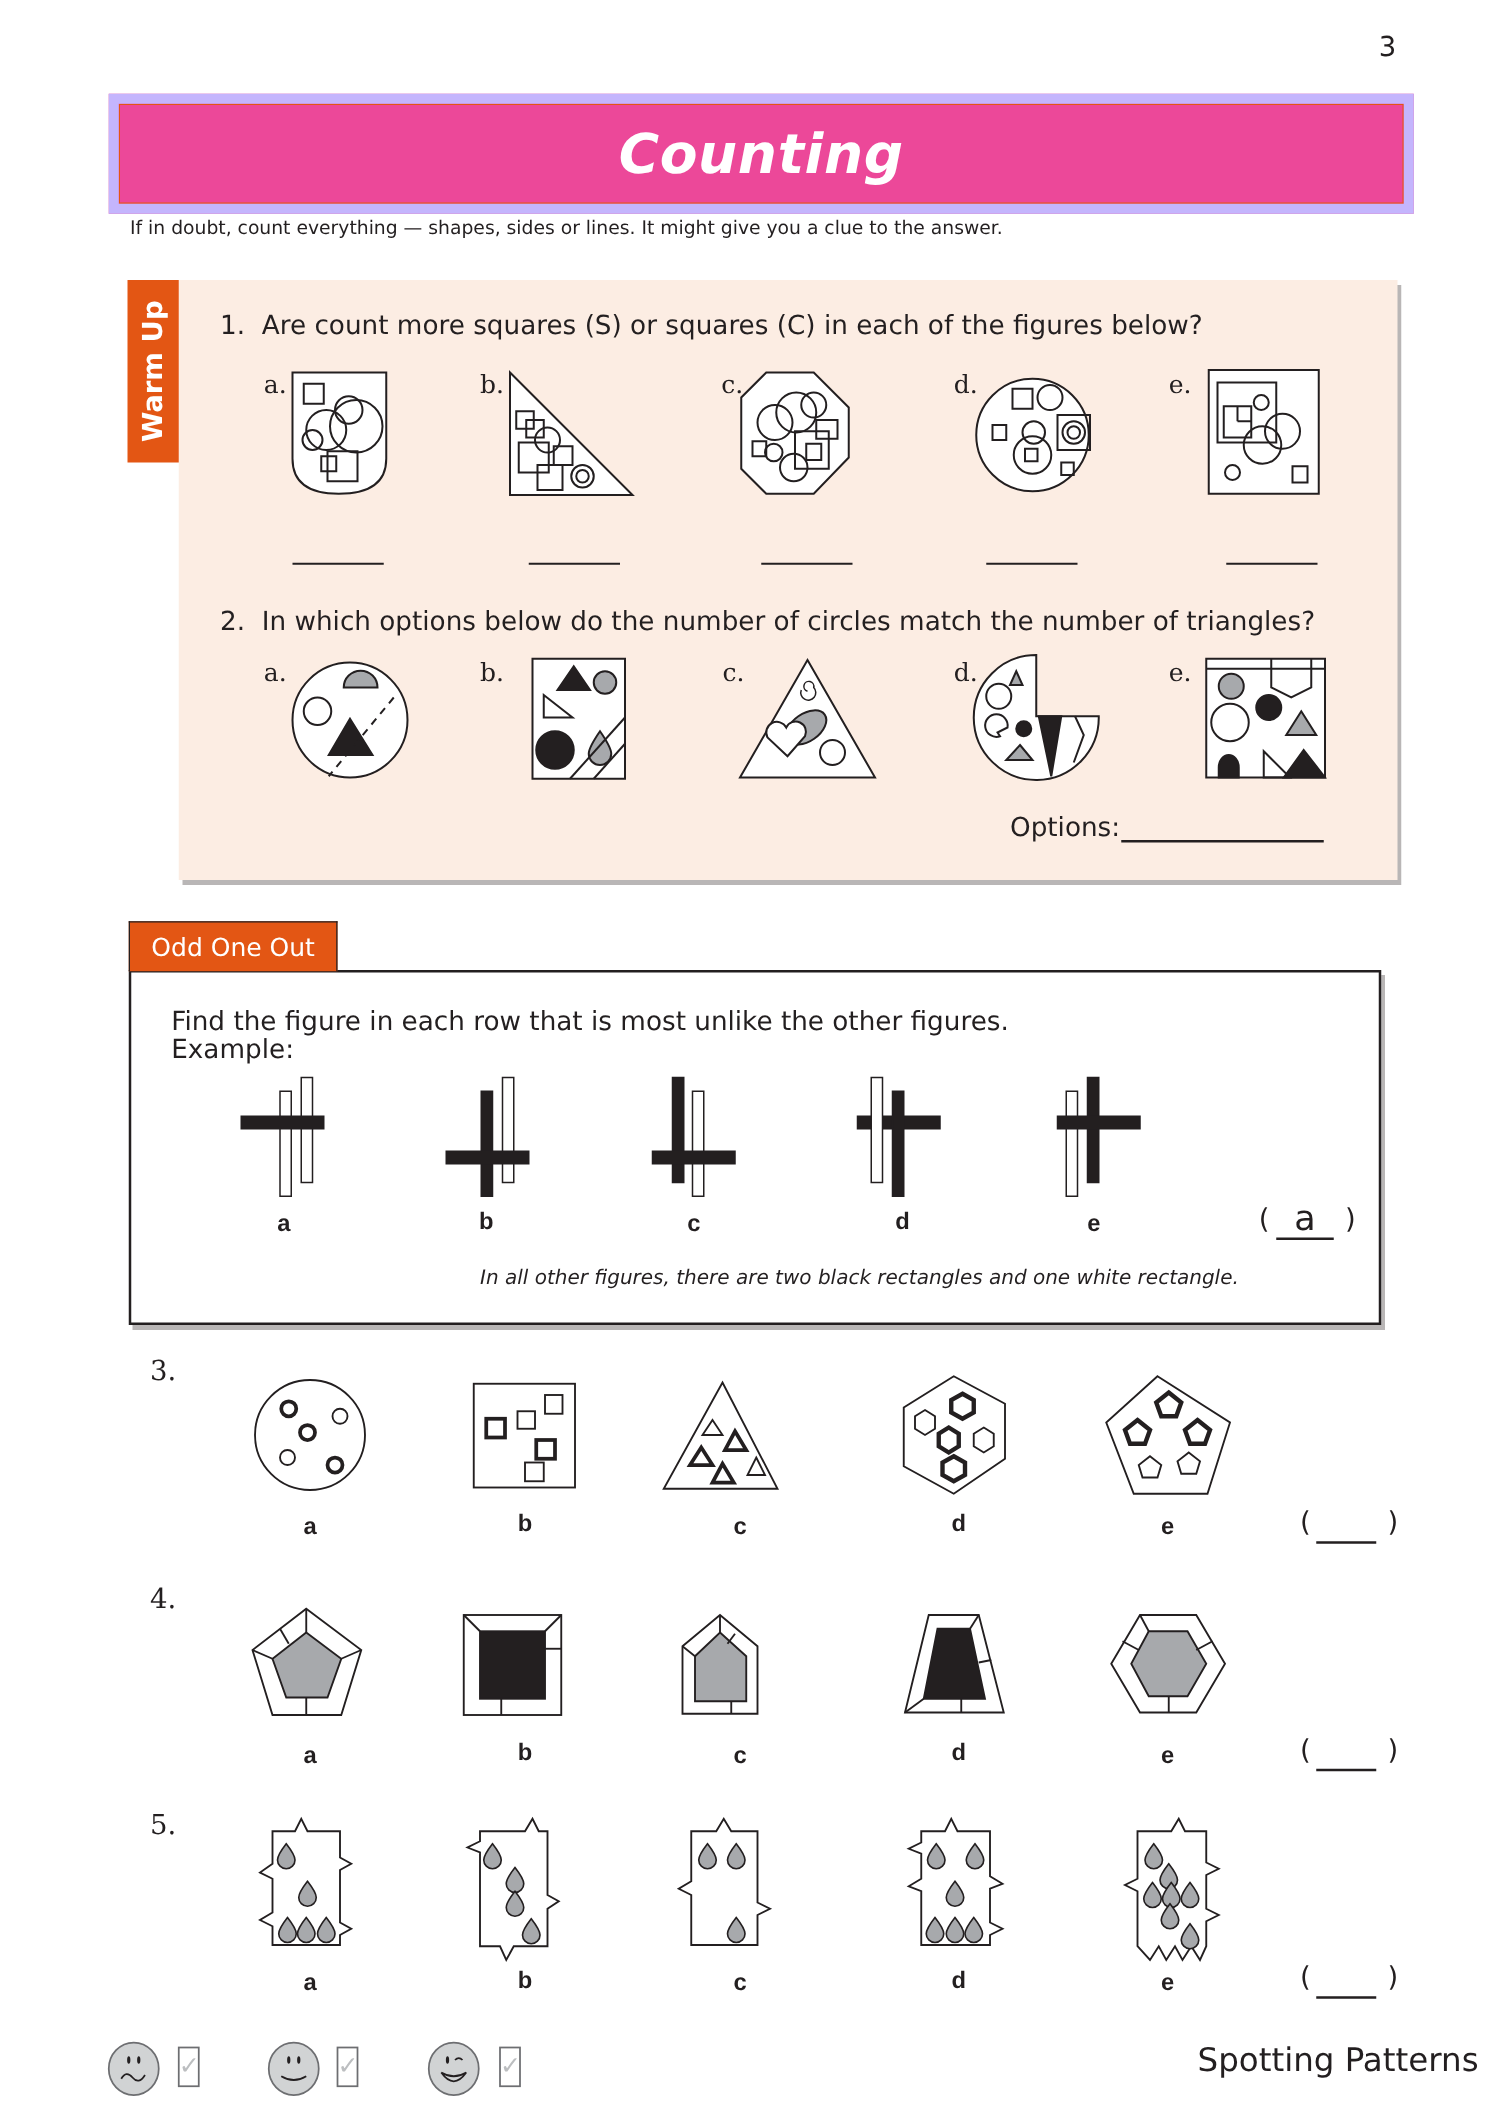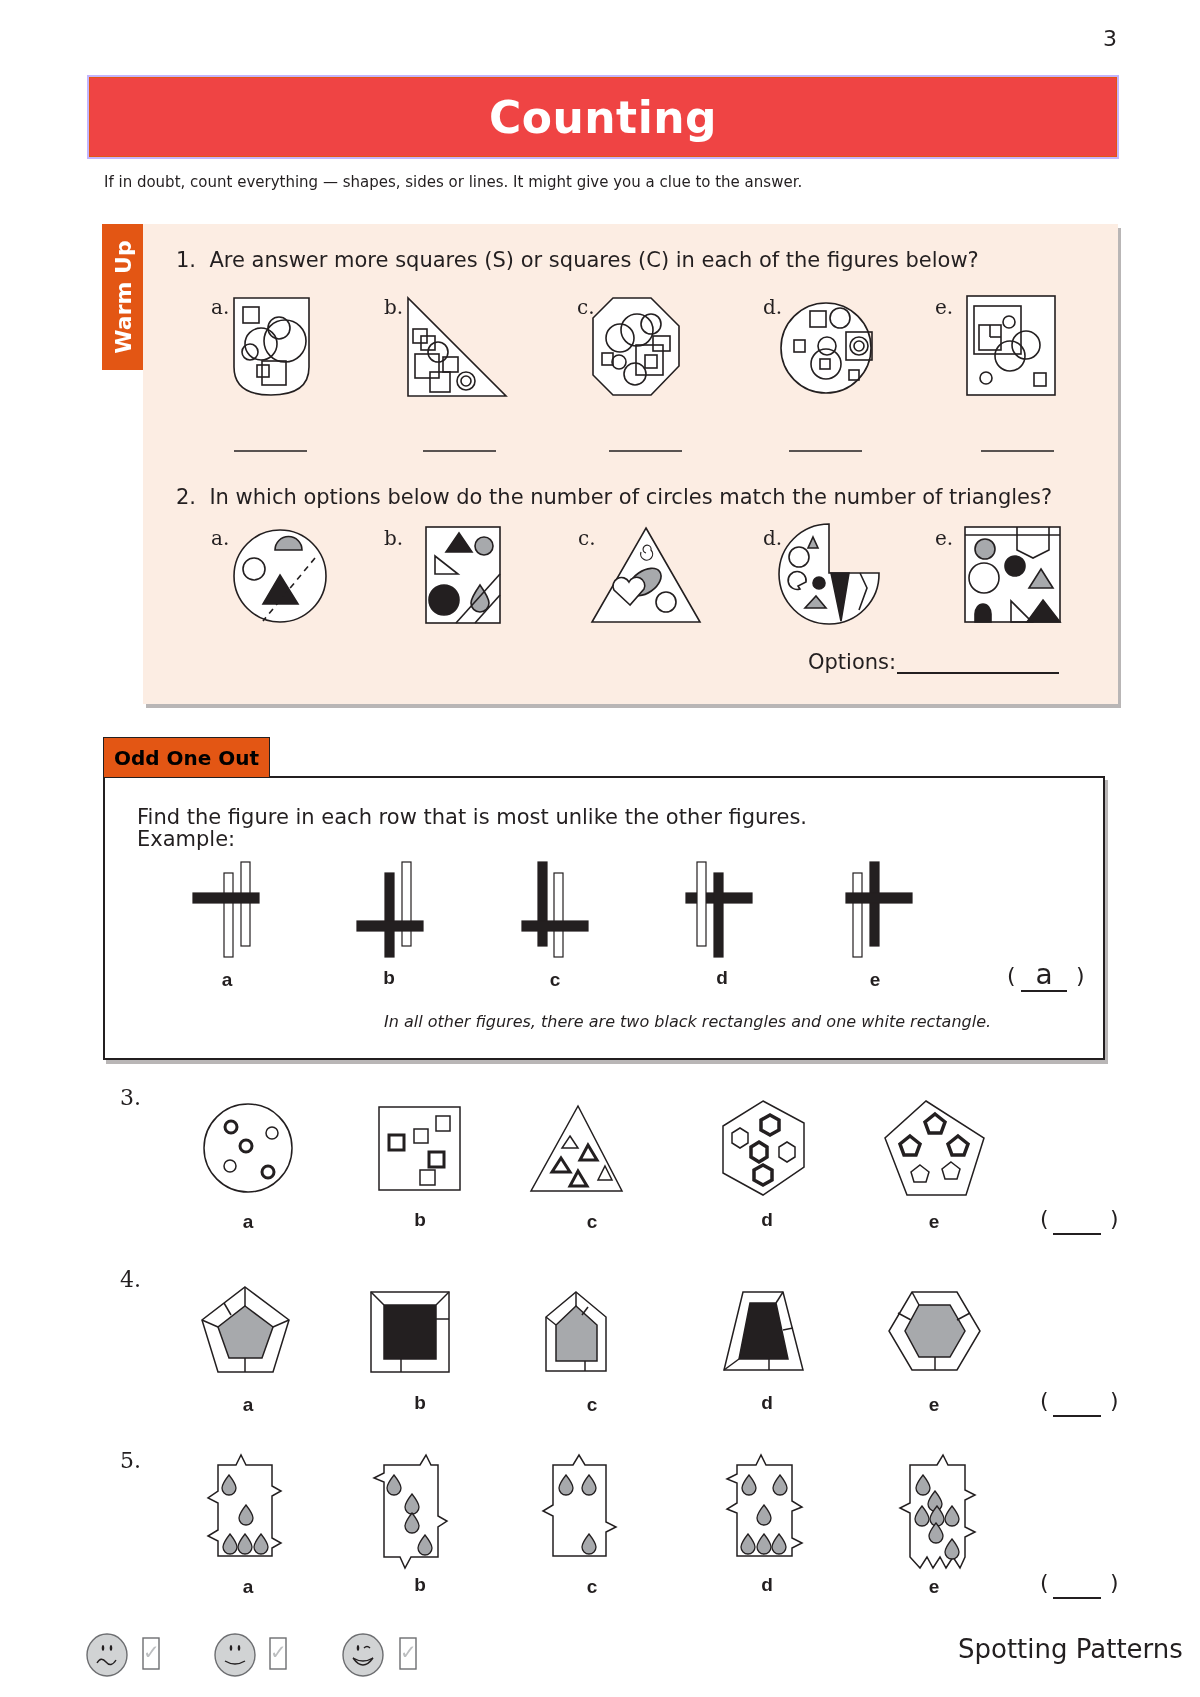--- a/index.html
+++ b/index.html
@@ -1,29 +1,29 @@
 <!DOCTYPE html>
 <html><head>
 <meta charset="utf-8">
 <style>
   html,body{margin:0;padding:0;background:#fff;}
   body{width:1200px;height:1697px;position:relative;overflow:hidden;font-family:"DejaVu Sans","Liberation Sans",sans-serif;color:#231f20;}
   .abs{position:absolute;}
   .page-num{left:1103px;top:26px;font-size:22px;font-family:"DejaVu Sans",sans-serif;}
-  .title-bar{left:87px;top:75px;width:1028px;height:80px;background:#ef4444;border:2px solid #c4b5fd;box-shadow:0 0 0 1px #e35614 inset;display:flex;align-items:center;justify-content:center;}
+  .title-bar{left:87px;top:75px;width:1028px;height:80px;background:#ec4899;border:8px solid #c4b5fd;box-shadow:0 0 0 1px #e35614 inset;display:flex;align-items:center;justify-content:center;font-style:italic;}
   .title-bar span{color:#fff;font-weight:bold;font-size:44px;font-family:"DejaVu Sans",sans-serif;letter-spacing:0.5px;}
   .intro{left:104px;top:173px;font-size:15px;}
   .warm-panel{left:143px;top:224px;width:975px;height:480px;background:#fcede3;box-shadow:3px 4px 0 #b9b6b6;}
   .warm-tab{left:102px;top:224px;width:41px;height:146px;background:#e35614;}
   .warm-tab span{position:absolute;left:50%;top:50%;transform:translate(-50%,-50%) rotate(-90deg);color:#fff;font-weight:bold;font-size:22px;white-space:nowrap;}
   .q{font-size:21px;}
   .q b{font-weight:normal;}
   .lbl{font-size:20px;font-family:"DejaVu Serif",serif;}
   .odd-tab{left:103px;top:737px;width:165px;height:39px;background:#e35614;border:1.5px solid #231f20;border-bottom:none;display:flex;align-items:center;justify-content:center;}
-  .odd-tab span{color:#000000;font-weight:bold;font-size:20px;}
+  .odd-tab span{color:#ffffff;font-weight:normal;font-size:20px;}
   .odd-box{left:103px;top:776px;width:998px;height:280px;border:2px solid #231f20;box-shadow:3px 4px 0 #b9b6b6;background:#fff;}
   .fig-lbl{font-size:19px;font-weight:bold;font-family:"Liberation Sans",sans-serif;text-align:center;width:30px;}
   .hand{font-family:"DejaVu Sans",sans-serif;font-size:16px;font-style:italic;}
   .paren{font-size:22px;font-family:"DejaVu Sans",sans-serif;}
   .qnum{font-size:22px;font-family:"DejaVu Serif",serif;}
   .footer-text{left:958px;top:1634px;font-size:26px;}
   svg{overflow:visible;}
 </style>
 </head>
 <body>
@@ -36,21 +36,21 @@
 
 <div class="abs intro">If in doubt, count everything — shapes, sides or lines.  It might give you a clue to the answer.</div>
 
 <div class="abs warm-panel"></div>
 <div class="abs warm-tab">
   <span>Warm Up</span>
 </div>
 
 <div class="abs q" style="left:176px;top:248px;">
   <span>1.</span>&nbsp;
-  <span>Are answer more </span><b>squares</b><span> (S) or </span><b>squares</b><span> (C) in each of the figures below?</span>
+  <span>Are count more </span><b>squares</b><span> (S) or </span><b>squares</b><span> (C) in each of the figures below?</span>
 </div>
 
 <div class="abs lbl" style="left:211px;top:295px;">a.</div>
 <div class="abs lbl" style="left:384px;top:295px;">b.</div>
 <div class="abs lbl" style="left:577px;top:295px;">c.</div>
 <div class="abs lbl" style="left:763px;top:295px;">d.</div>
 <div class="abs lbl" style="left:935px;top:295px;">e.</div>
 
 <svg class="abs" style="left:0;top:0" width="1200" height="1697">
   <g fill="none" stroke="#231f20" stroke-width="1.6">

